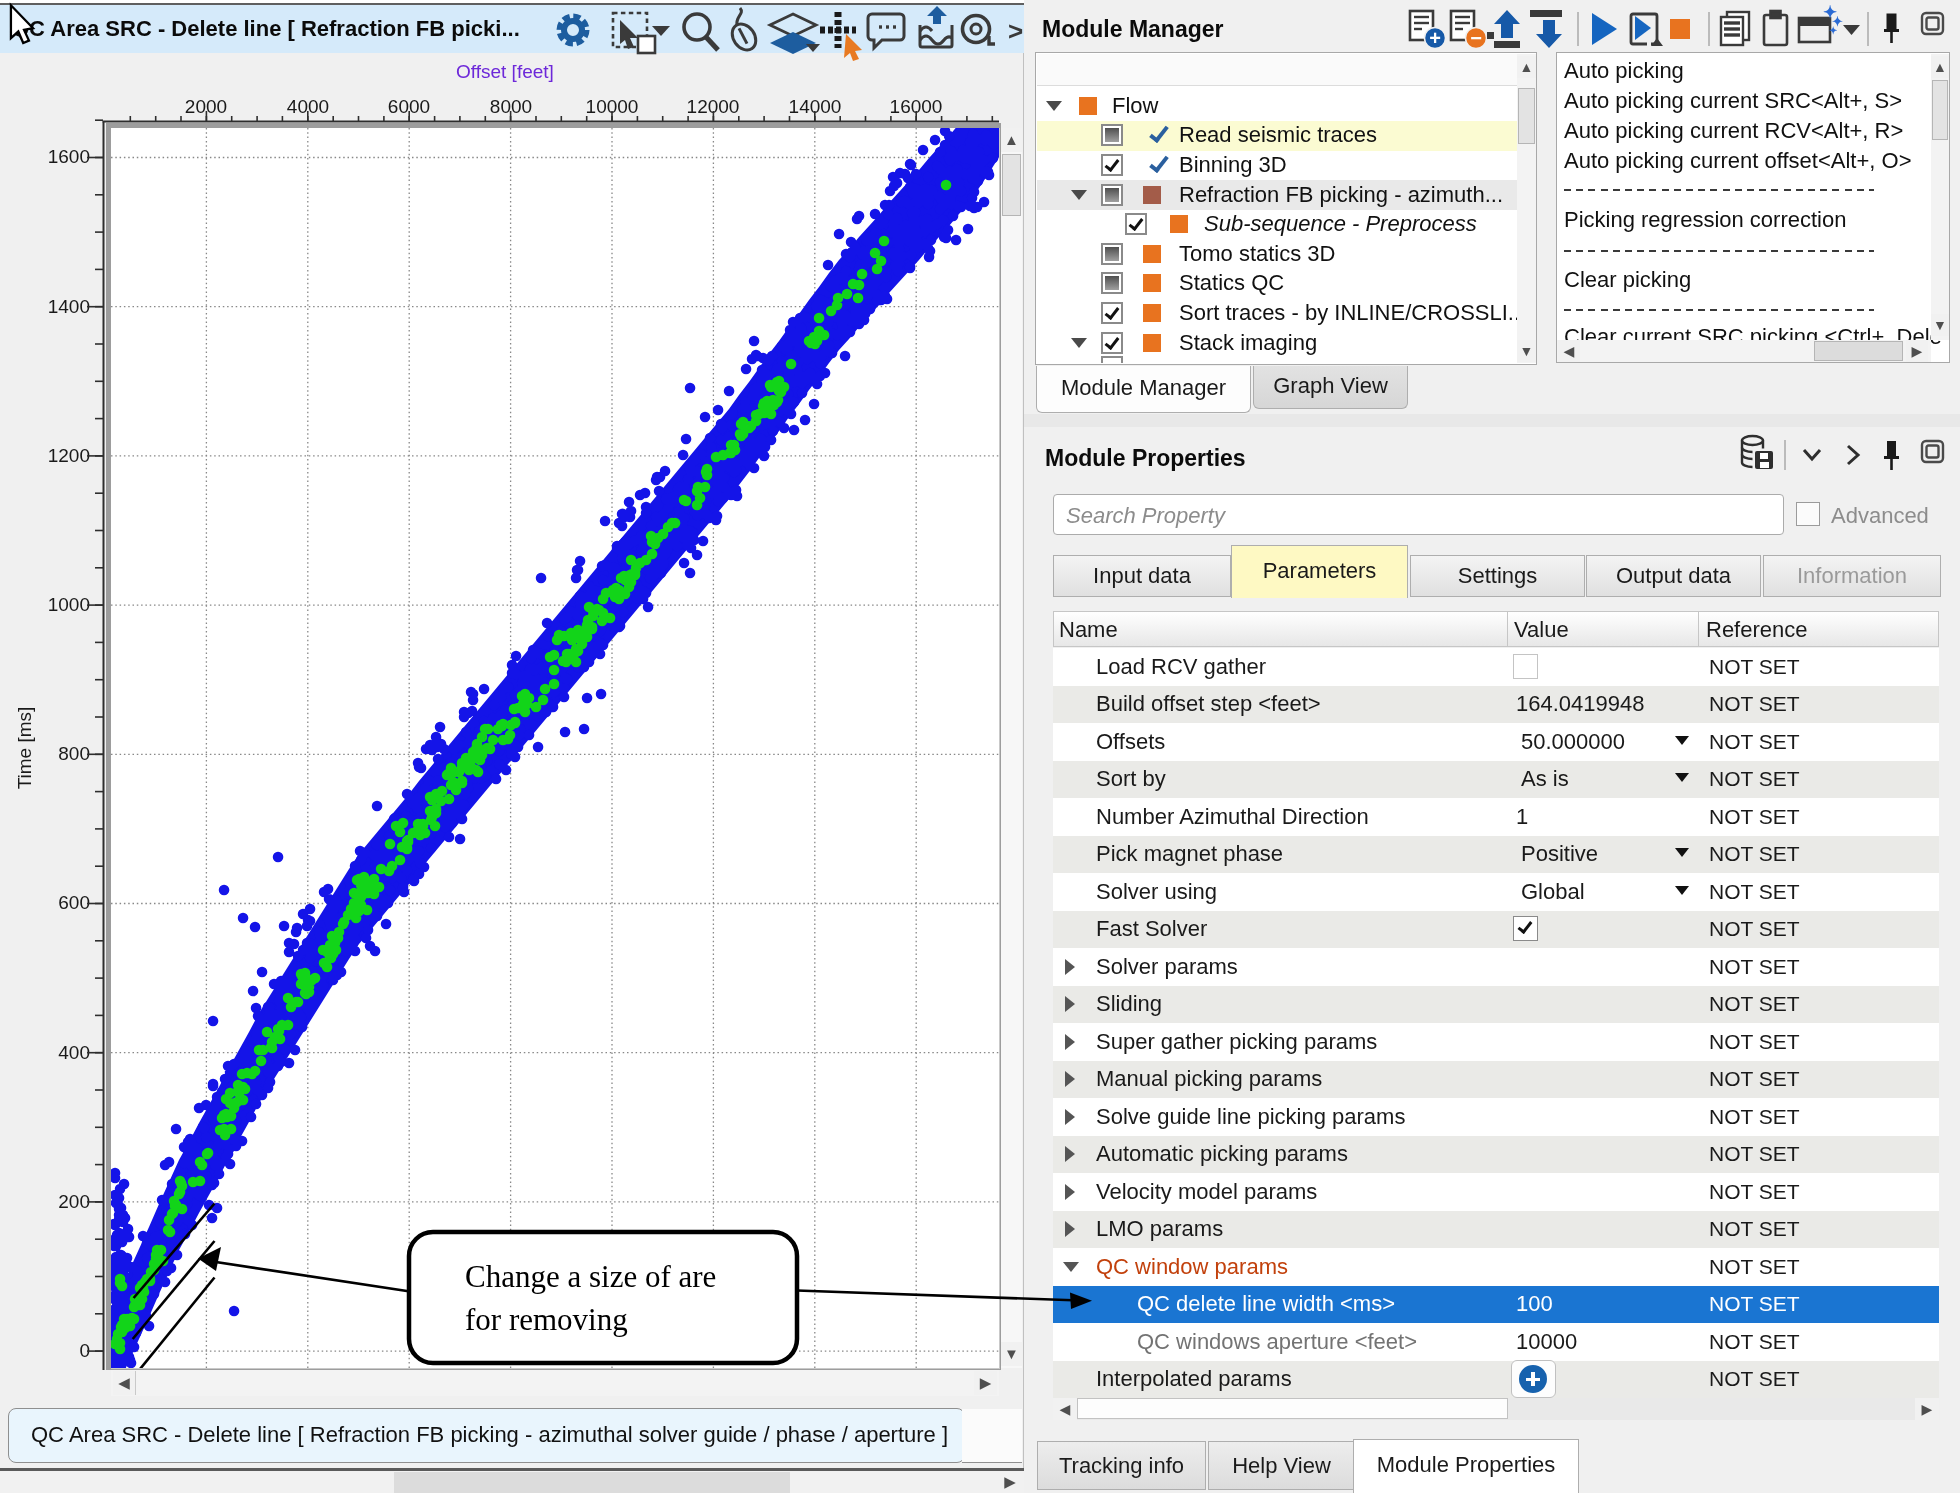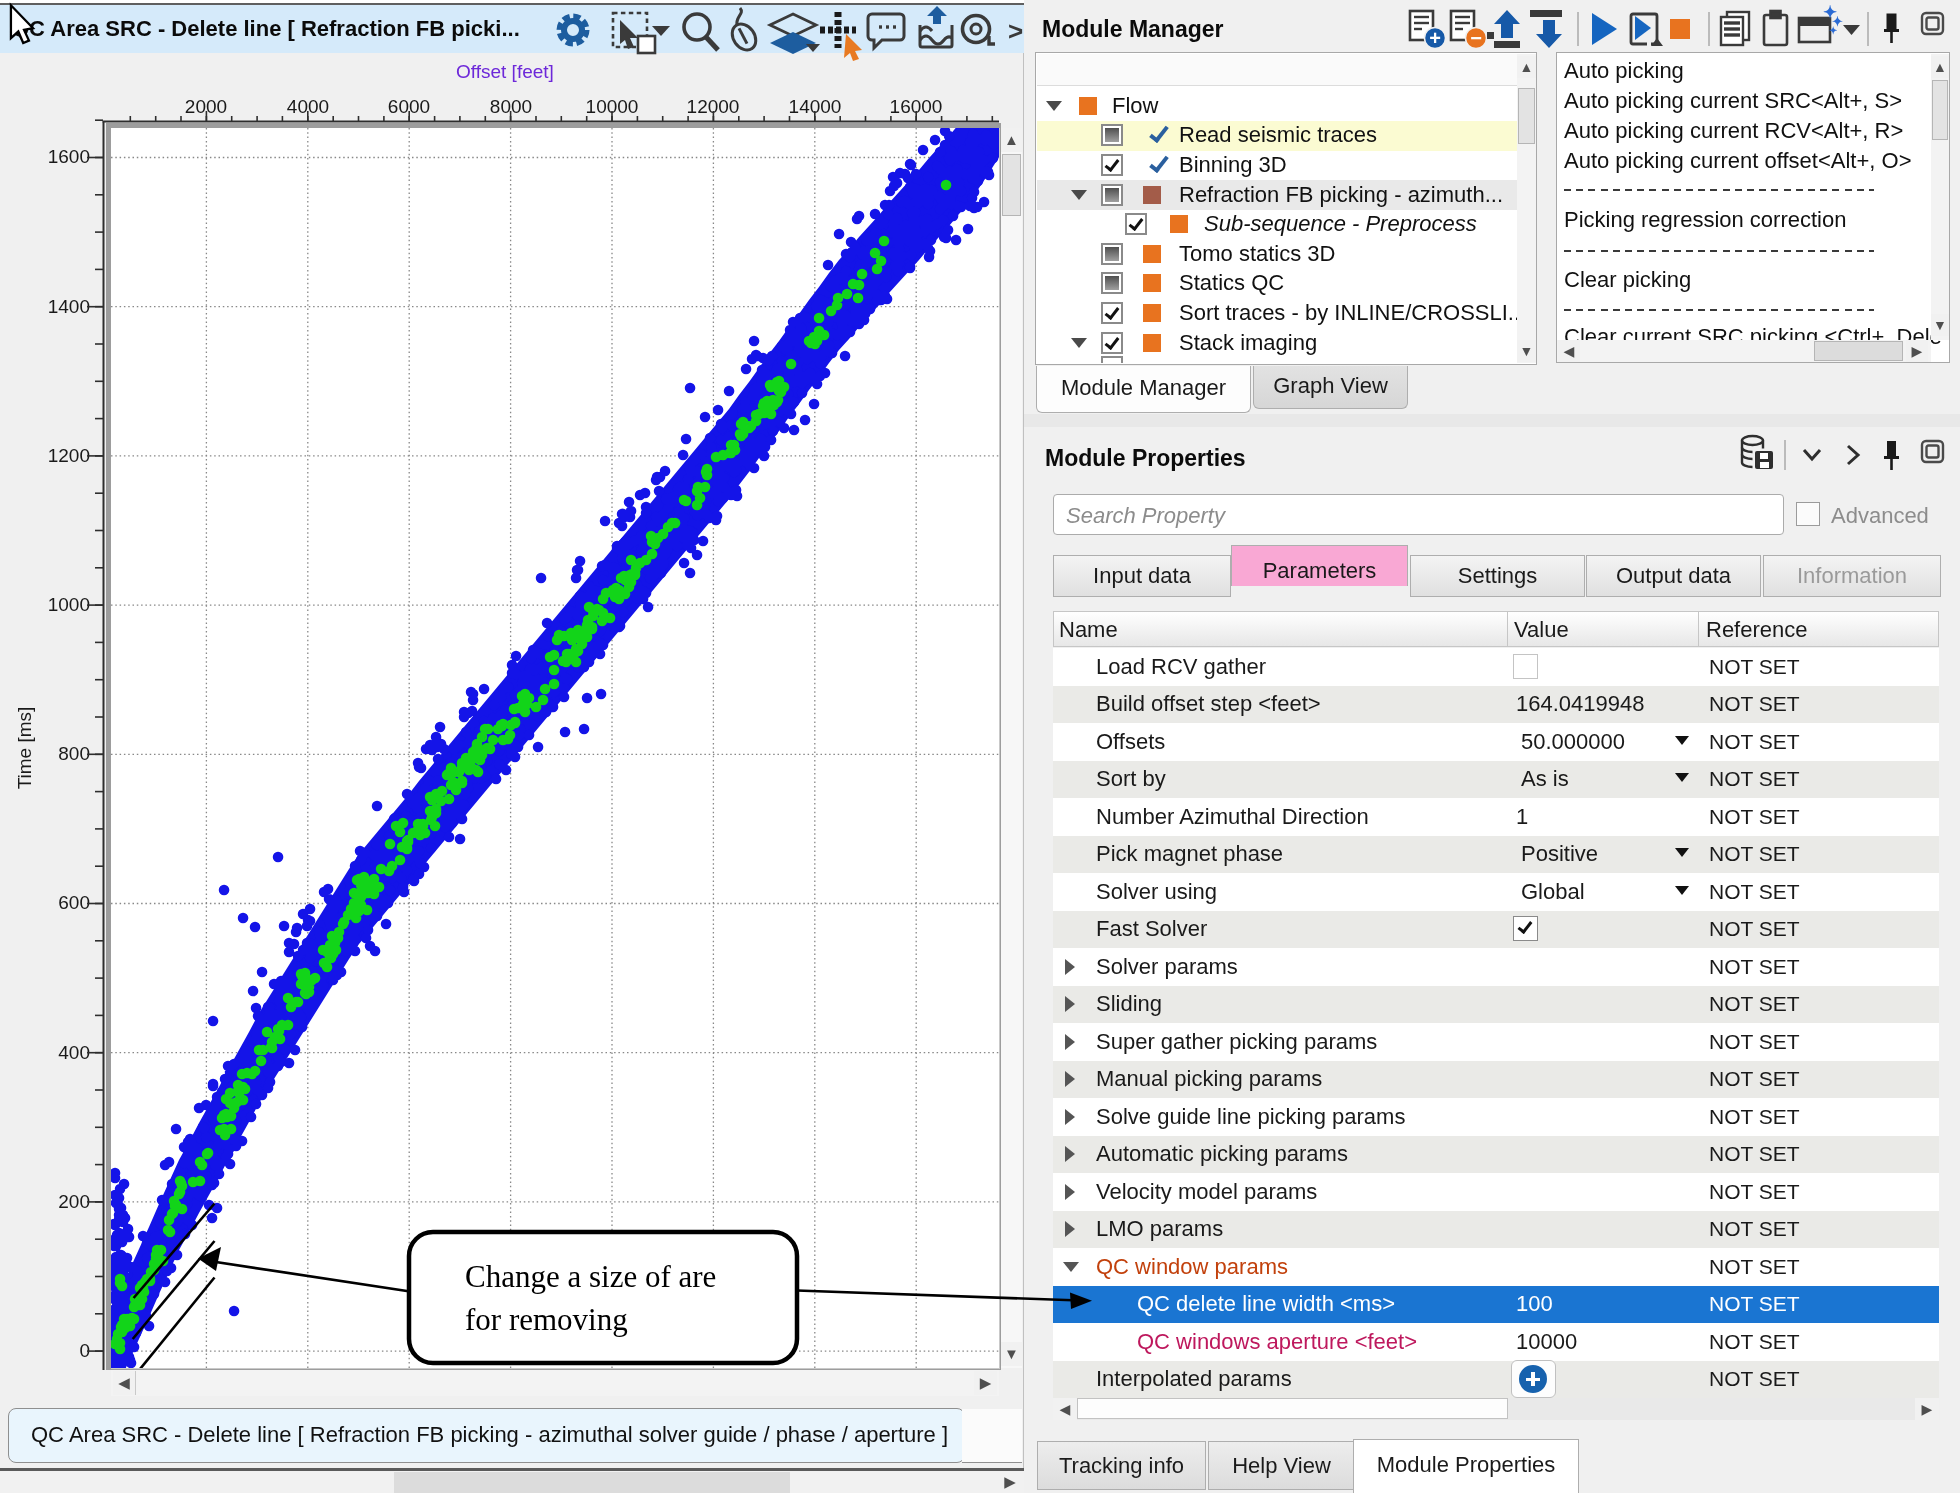--- a/index.html
+++ b/index.html
@@ -150,21 +150,21 @@
 <div class="abs" style="left:1045px;top:445px;font-size:23px;font-weight:bold;color:#0b0b0b">Module Properties</div>
 <div class="abs" style="left:1053px;top:494px;width:731px;height:41px;background:#fff;border:1.5px solid #ababab;border-radius:4px"></div>
 <div class="abs" style="left:1066px;top:503px;font-size:22px;font-style:italic;color:#8c8c8c">Search Property</div>
 <div class="abs" style="left:1796px;top:502px;width:24px;height:24px;border:1.8px solid #9b9b9b;background:#fbfbfb"></div>
 <div class="abs" style="left:1831px;top:503px;font-size:22px;color:#8c8c8c">Advanced</div>
 
 <div class="tab" style="left:1053px;top:555px;width:178px;height:42px;background:linear-gradient(#f4f4f4,#e0e0e0);line-height:40px">Input data</div>
 <div class="tab" style="left:1410px;top:555px;width:175px;height:42px;background:linear-gradient(#f4f4f4,#e0e0e0);line-height:40px">Settings</div>
 <div class="tab" style="left:1586px;top:555px;width:175px;height:42px;background:linear-gradient(#f4f4f4,#e0e0e0);line-height:40px">Output data</div>
 <div class="tab" style="left:1763px;top:555px;width:178px;height:42px;background:linear-gradient(#f4f4f4,#e0e0e0);line-height:40px;color:#9a9a9a">Information</div>
-<div class="tab" style="left:1231px;top:545px;width:177px;height:41px;background:#f9a8d4;line-height:50px;border-bottom:none">Parameters</div>
+<div class="tab" style="left:1231px;top:545px;width:177px;height:53px;background:#fef9c3;line-height:50px;border-bottom:none">Parameters</div>
 
 <div class="abs" style="left:1053px;top:611px;width:886px;height:36px;background:linear-gradient(#ffffff,#e7e7e7);border:1.4px solid #c6c6c6"></div>
 <div class="abs" style="left:1507px;top:612px;width:1.4px;height:34px;background:#c6c6c6"></div>
 <div class="abs" style="left:1698px;top:612px;width:1.4px;height:34px;background:#c6c6c6"></div>
 <div class="ptxt" style="left:1059px;top:617px;color:#1a1a1a">Name</div>
 <div class="ptxt" style="left:1514px;top:617px;color:#1a1a1a">Value</div>
 <div class="ptxt" style="left:1706px;top:617px;color:#1a1a1a">Reference</div>
 <div class="" style="position:absolute;left:1053px;top:648.0px;width:886px;height:37.5px;background:#fff"></div>
 <div class="ptxt" style="left:1096px;top:653.8px;color:#1a1a1a">Load RCV gather</div>
 <div class="" style="position:absolute;left:1513px;top:653.8px;width:25px;height:25px;border:1.5px solid #c4c4c4;background:#fff"></div>
@@ -237,21 +237,21 @@
 <div class="ntxt" style="left:1709px;top:1217.2px;color:#1a1a1a">NOT SET</div>
 <div class="" style="position:absolute;left:1053px;top:1248.0px;width:886px;height:37.5px;background:#fff"></div>
 <div class="trid" style="left:1063px;top:1261.8px"></div>
 <div class="ptxt" style="left:1096px;top:1253.8px;color:#c2410c">QC window params</div>
 <div class="ntxt" style="left:1709px;top:1254.8px;color:#1a1a1a">NOT SET</div>
 <div class="" style="position:absolute;left:1053px;top:1285.5px;width:886px;height:37.5px;background:#1a75d2"></div>
 <div class="ptxt" style="left:1137px;top:1291.2px;color:#fff">QC delete line width &lt;ms&gt;</div>
 <div class="ptxt" style="left:1516px;top:1291.2px;color:#fff">100</div>
 <div class="ntxt" style="left:1709px;top:1292.2px;color:#fff">NOT SET</div>
 <div class="" style="position:absolute;left:1053px;top:1323.0px;width:886px;height:37.5px;background:#fff"></div>
-<div class="ptxt" style="left:1137px;top:1328.8px;color:#be185d">QC windows aperture &lt;feet&gt;</div>
+<div class="ptxt" style="left:1137px;top:1328.8px;color:#737373">QC windows aperture &lt;feet&gt;</div>
 <div class="ptxt" style="left:1516px;top:1328.8px;color:#1a1a1a">10000</div>
 <div class="ntxt" style="left:1709px;top:1329.8px;color:#1a1a1a">NOT SET</div>
 <div class="" style="position:absolute;left:1053px;top:1360.5px;width:886px;height:37.5px;background:#eaeae7"></div>
 <div class="ptxt" style="left:1096px;top:1366.2px;color:#1a1a1a">Interpolated params</div>
 <div class="" style="position:absolute;left:1511px;top:1360.2px;width:45px;height:38px;border:1.5px solid #c0c0c0;border-radius:6px;background:#fdfdfd"></div>
 <div class="" style="position:absolute;left:1519px;top:1365.2px;width:28px;height:28px;border-radius:50%;background:#1762ae"></div>
 <div class="" style="position:absolute;left:1526px;top:1377.8px;width:14px;height:3.5px;background:#fff"></div>
 <div class="" style="position:absolute;left:1531.2px;top:1372.2px;width:3.5px;height:14px;background:#fff"></div>
 <div class="ntxt" style="left:1709px;top:1367.2px;color:#1a1a1a">NOT SET</div>
 <div class="abs" style="left:1053px;top:1398px;width:886px;height:22px;background:#e9e9e9"></div>

